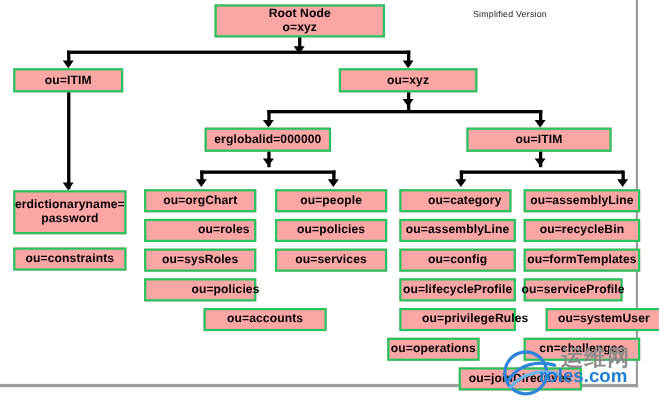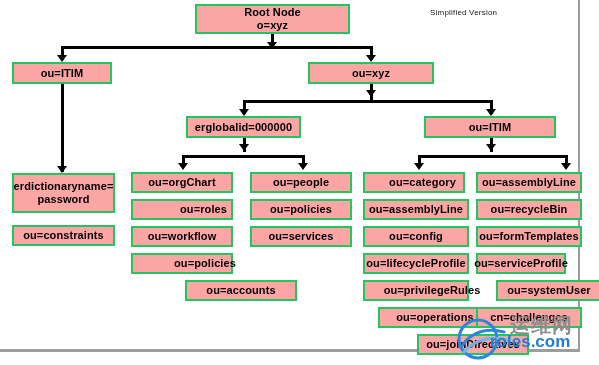--- a/index.html
+++ b/index.html
@@ -90,35 +90,35 @@
   <div class="arrow" style="left:561px;top:163px;"></div>
 
   <div class="box two" style="left:12px;top:173px;width:103px;height:40px;">
     <span>erdictionaryname=</span>
     <span>password</span>
   </div>
   <div class="box" style="left:12px;top:225px;width:103px;height:21px;">ou=constraints</div>
 
   <div class="box" style="left:131px;top:172px;width:102px;height:21px;">ou=orgChart</div>
   <div class="box" style="left:131px;top:199px;width:102px;height:21px;padding-left:43px;">ou=roles</div>
-  <div class="box" style="left:131px;top:226px;width:102px;height:21px;">ou=workflow</div>
+  <div class="box" style="left:131px;top:226px;width:102px;height:21px;">ou=sysRoles</div>
   <div class="box" style="left:131px;top:253px;width:102px;height:21px;padding-left:46px;">ou=policies</div>
 
   <div class="box" style="left:250px;top:172px;width:102px;height:21px;">ou=people</div>
   <div class="box" style="left:250px;top:199px;width:102px;height:21px;">ou=policies</div>
   <div class="box" style="left:250px;top:226px;width:102px;height:21px;">ou=services</div>
 
   <div class="box" style="left:185px;top:280px;width:112px;height:21px;">ou=accounts</div>
 
   <div class="box" style="left:363px;top:172px;width:102px;height:21px;padding-left:17px;">ou=category</div>
   <div class="box" style="left:363px;top:199px;width:106px;height:21px;">ou=assemblyLine</div>
   <div class="box" style="left:363px;top:226px;width:106px;height:21px;">ou=config</div>
   <div class="box" style="left:363px;top:253px;width:106px;height:21px;">ou=lifecycleProfile</div>
   <div class="box" style="left:363px;top:280px;width:106px;height:21px;padding-left:32px;">ou=privilegeRules</div>
-  <div class="box" style="left:378px;top:307px;width:114px;height:21px;">ou=operations</div>
+  <div class="box" style="left:352px;top:307px;width:84px;height:21px;">ou=operations</div>
 
   <div class="box" style="left:476px;top:172px;width:106px;height:21px;">ou=assemblyLine</div>
   <div class="box" style="left:476px;top:199px;width:106px;height:21px;">ou=recycleBin</div>
   <div class="box" style="left:476px;top:226px;width:106px;height:21px;">ou=formTemplates</div>
   <div class="box" style="left:476px;top:253px;width:90px;height:21px;">ou=serviceProfile</div>
   <div class="box" style="left:496px;top:280px;width:106px;height:21px;">ou=systemUser</div>
   <div class="box" style="left:476px;top:307px;width:106px;height:21px;">cn=challenges</div>
 
   <div class="box" style="left:417px;top:334px;width:112px;height:21px;">ou=joinDirectives</div>
 

